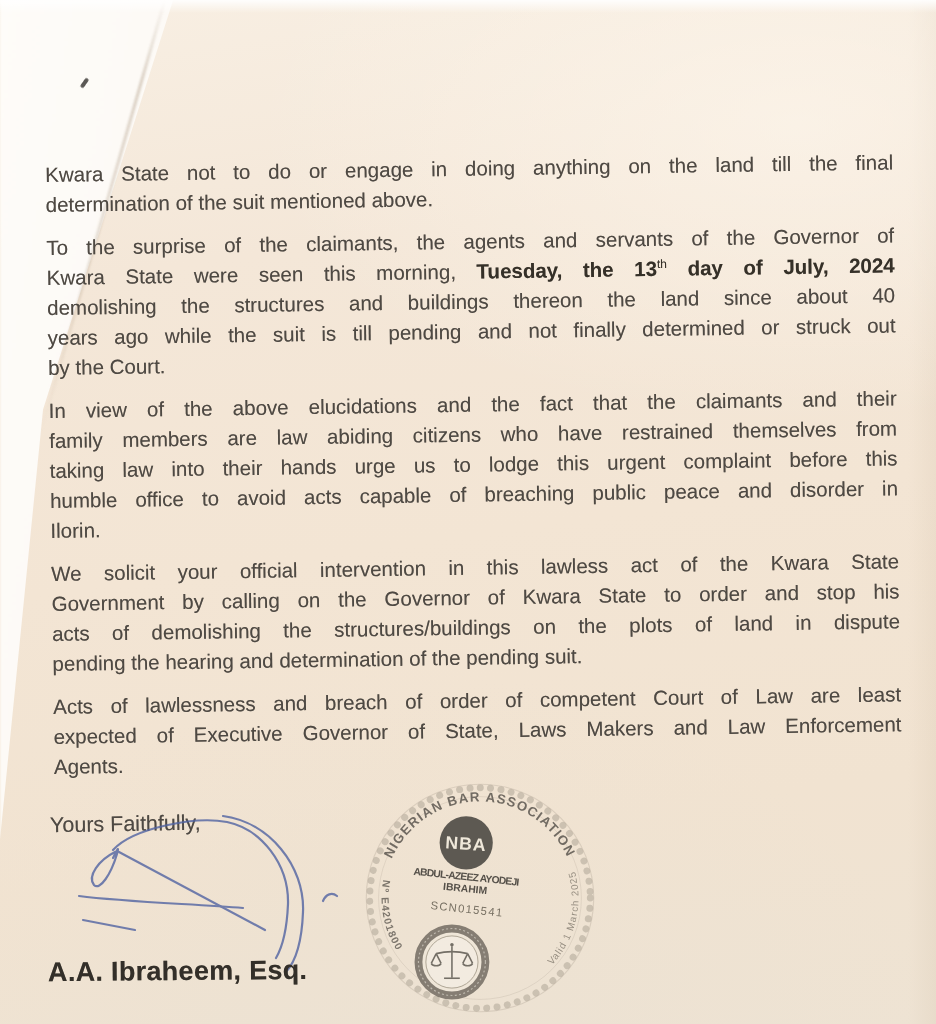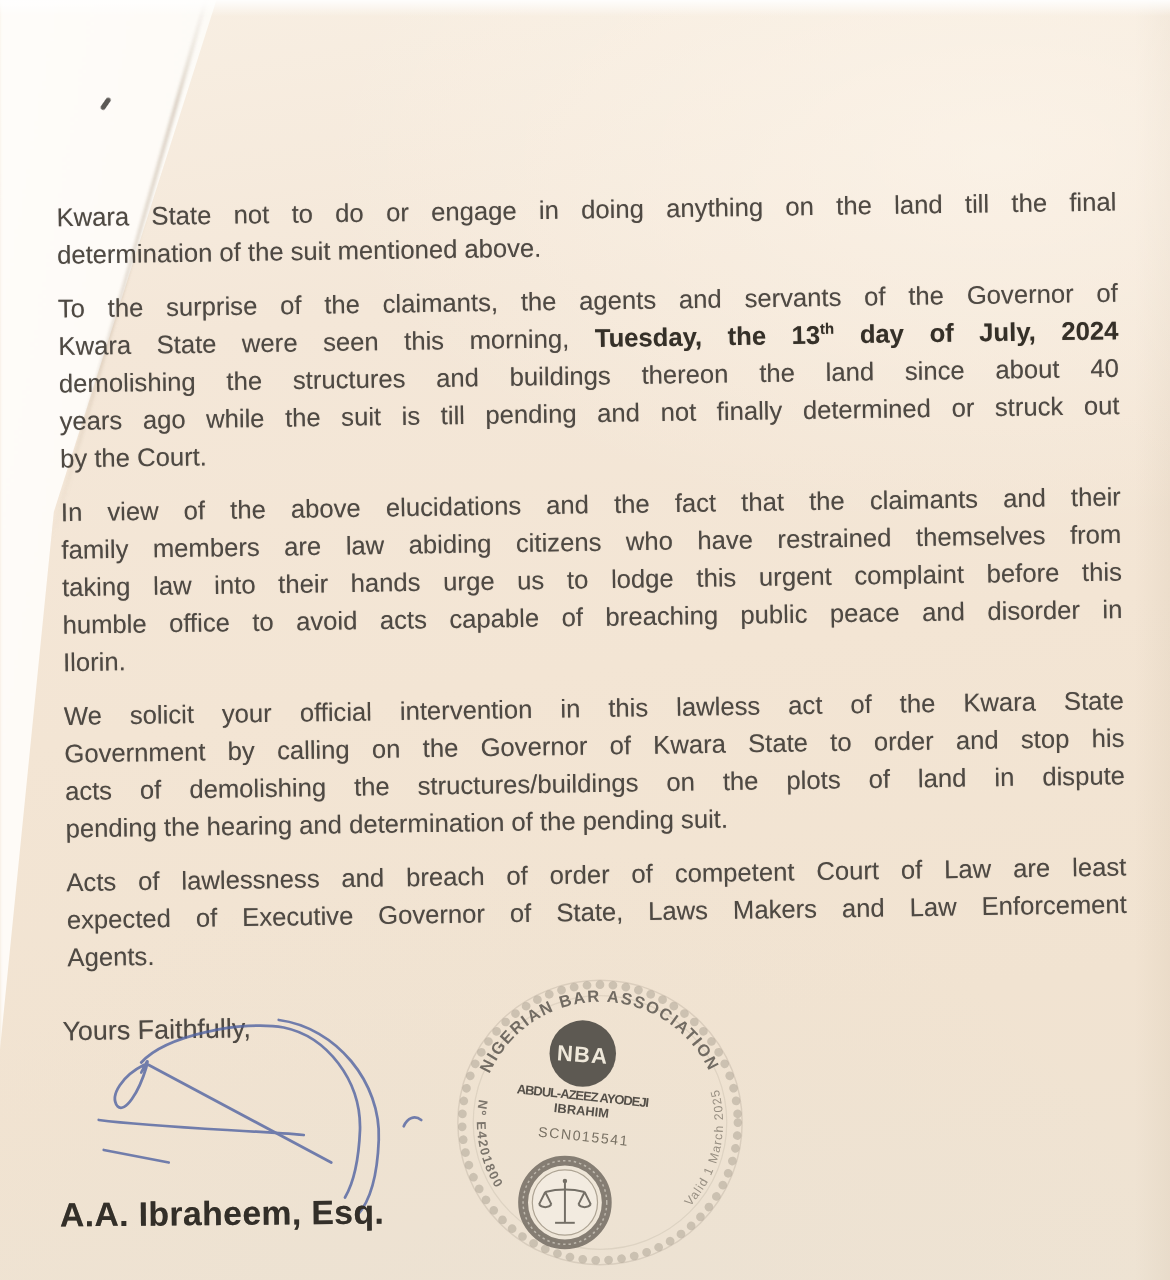--- a/index.html
+++ b/index.html
@@ -25,21 +25,21 @@
     border-radius:2px;transform:rotate(-55deg);opacity:.78;filter:blur(.4px);}
   
   .letter-body{position:absolute;left:45px;top:160px;width:848px;
     transform:rotate(-0.85deg);transform-origin:top left;
     color:#4e4943;font-size:20.5px;line-height:30px;
     text-shadow:0 0 .6px rgba(78,72,66,.45);}
   .para{margin:0 0 13px 0;}
   .p-lines{white-space:pre-line;text-align:justify;text-align-last:justify;}
   .p-last{text-align:left;}
   .para b{font-weight:700;color:#353028;}
-  .para sup{font-size:12px;line-height:0;vertical-align:super;font-weight:700;}
+  .para sup{font-size:12px;line-height:0;vertical-align:super;font-weight:400;}
   .closing{position:absolute;left:50px;top:812px;font-size:21.5px;color:#4e4943;
     transform:rotate(-1deg);text-shadow:0 0 .6px rgba(78,72,66,.45);}
   .signatory{position:absolute;left:48px;top:956px;font-size:27px;font-weight:700;
     letter-spacing:.3px;color:#332f29;transform:rotate(-0.5deg);
     text-shadow:0 0 .5px rgba(51,47,41,.5);}
   
   .sig-svg{position:absolute;left:55px;top:806px;filter:blur(.3px);}
   .stamp-svg{position:absolute;left:352px;top:770px;opacity:.9;filter:blur(.35px);}
 </style>
 </head>

